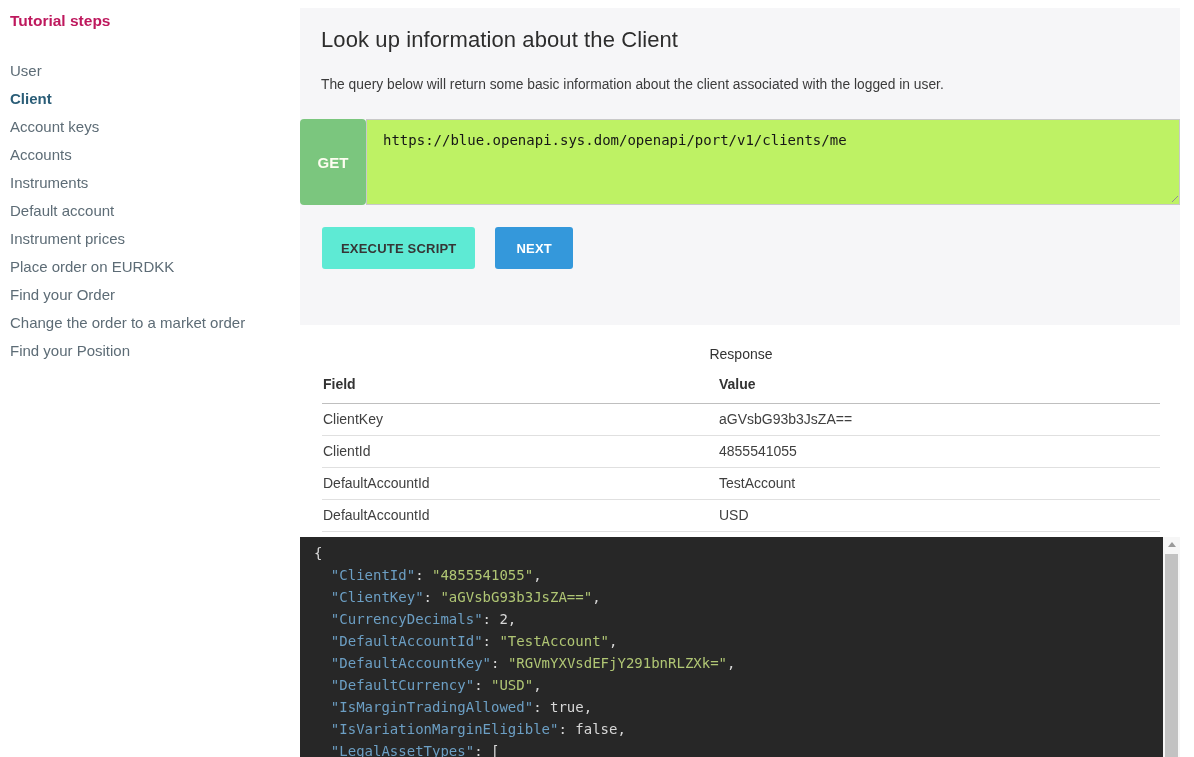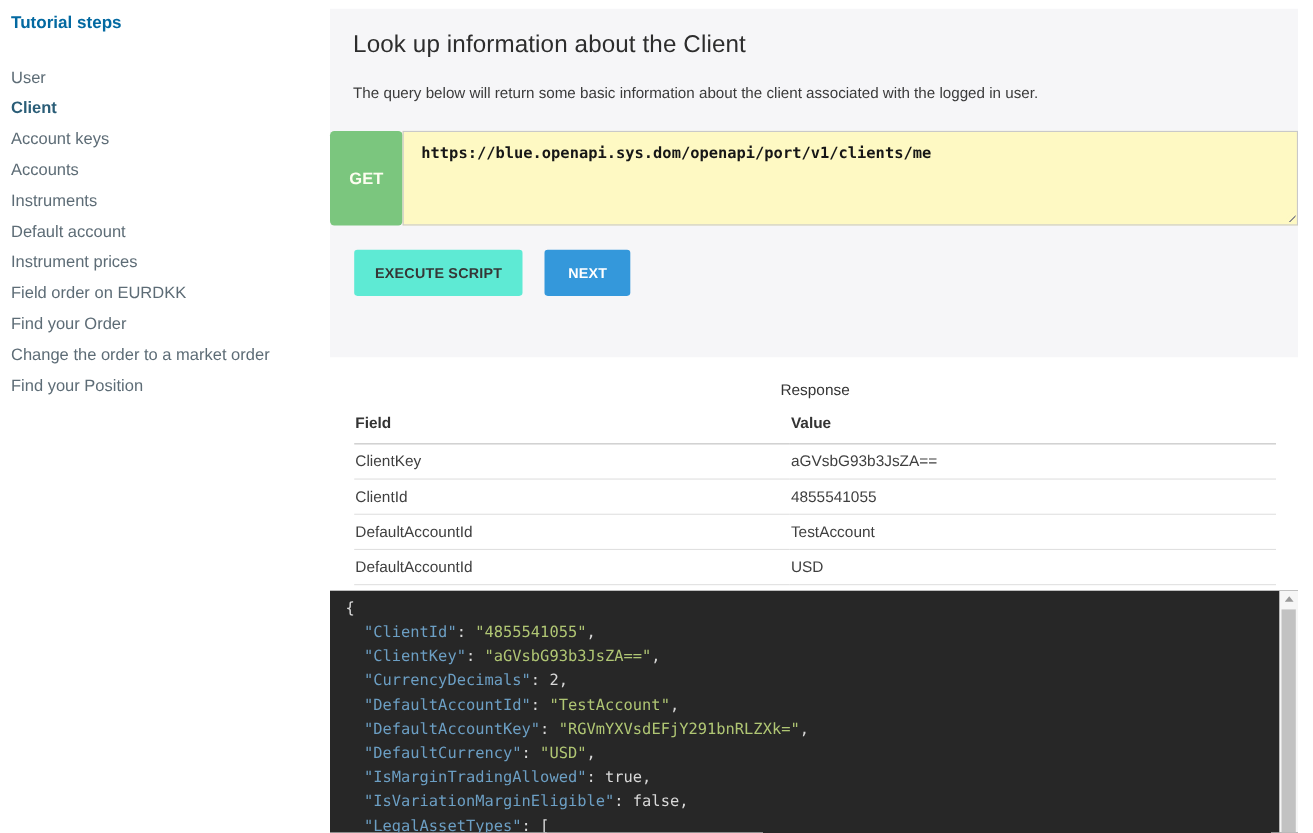--- a/index.html
+++ b/index.html
@@ -8,21 +8,21 @@
     width: 1194px; height: 757px;
     background: #ffffff;
     font-family: "Liberation Sans", sans-serif;
     overflow: hidden;
     position: relative;
   }
 
   
   .sidebar { position: absolute; left: 10px; top: 12px; width: 282px; }
   .sidebar-heading {
-    font-size: 15.5px; font-weight: 600; color: #0369a1;
+    font-size: 15.5px; font-weight: 600; color: #be185d;
     margin: 0 0 27px 0;
   }
   .side-list { list-style: none; margin: 0; padding: 0; }
   .side-item {
     font-size: 15px; color: #5d6c76; line-height: 28px;
     cursor: pointer; white-space: nowrap;
   }
   .side-item.active { color: #2a5d77; font-weight: 700; }
 
   
@@ -38,24 +38,24 @@
   .request-row { display: flex; margin-top: 27px; height: 86px; }
   .method-badge {
     width: 66px; height: 86px; flex: none;
     background: #7bc67e; border-radius: 4px;
     color: #fdfdf0; font-weight: 700; font-size: 15px;
     display: flex; align-items: center; justify-content: center;
   }
   .url-wrap { flex: 1; position: relative; }
   .url-input {
     width: 100%; height: 86px; display: block;
-    background: #fef9c3; border: 1px solid #c9c9c9;
+    background: #bef264; border: 1px solid #c9c9c9;
     padding: 12px 16px;
     font-family: "DejaVu Sans Mono", monospace;
-    font-size: 14px; font-weight: 700; color: #161616;
+    font-size: 14px; font-weight: 400; color: #161616;
     resize: none; outline: none; overflow: hidden;
   }
   .resize-handle {
     position: absolute; right: 2px; bottom: 3px; width: 11px; height: 11px;
     background: repeating-linear-gradient(135deg, transparent 0 2px, #8f8f8f 2px 3px, transparent 3px 4.5px);
     clip-path: polygon(100% 0, 100% 100%, 0 100%);
     cursor: nwse-resize;
   }
 
   .buttons-row { margin: 22px 0 0 22px; display: flex; gap: 20px; }
@@ -112,21 +112,21 @@
 <aside class="sidebar">
   <h2 class="sidebar-heading">Tutorial steps</h2>
   <ul class="side-list">
       <li class="side-item">User</li>
       <li class="side-item active">Client</li>
       <li class="side-item">Account keys</li>
       <li class="side-item">Accounts</li>
       <li class="side-item">Instruments</li>
       <li class="side-item">Default account</li>
       <li class="side-item">Instrument prices</li>
-      <li class="side-item">Field order on EURDKK</li>
+      <li class="side-item">Place order on EURDKK</li>
       <li class="side-item">Find your Order</li>
       <li class="side-item">Change the order to a market order</li>
       <li class="side-item">Find your Position</li>
     </ul>
 </aside>
 
 <main class="main">
 
   <section class="request-section">
     <h1 class="page-title">Look up information about the Client</h1>

